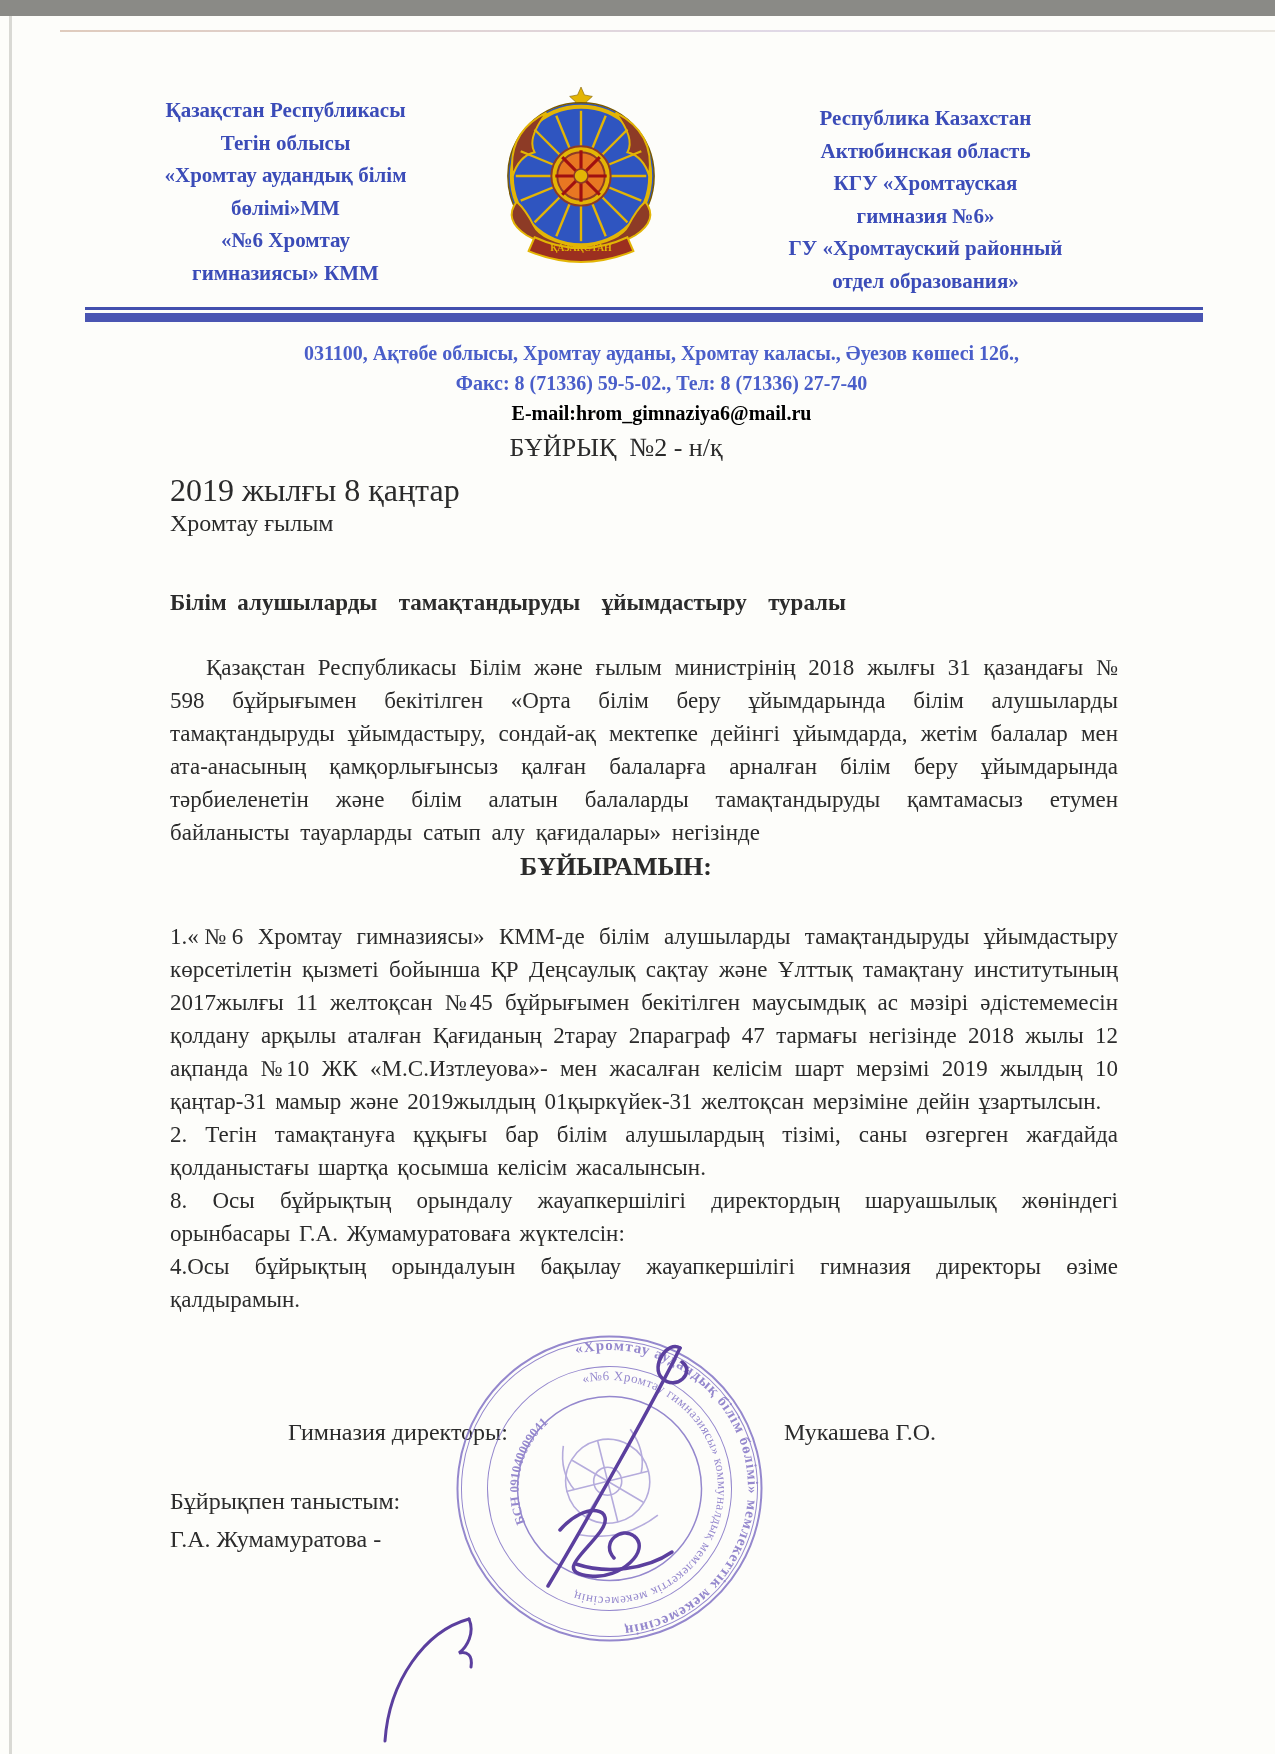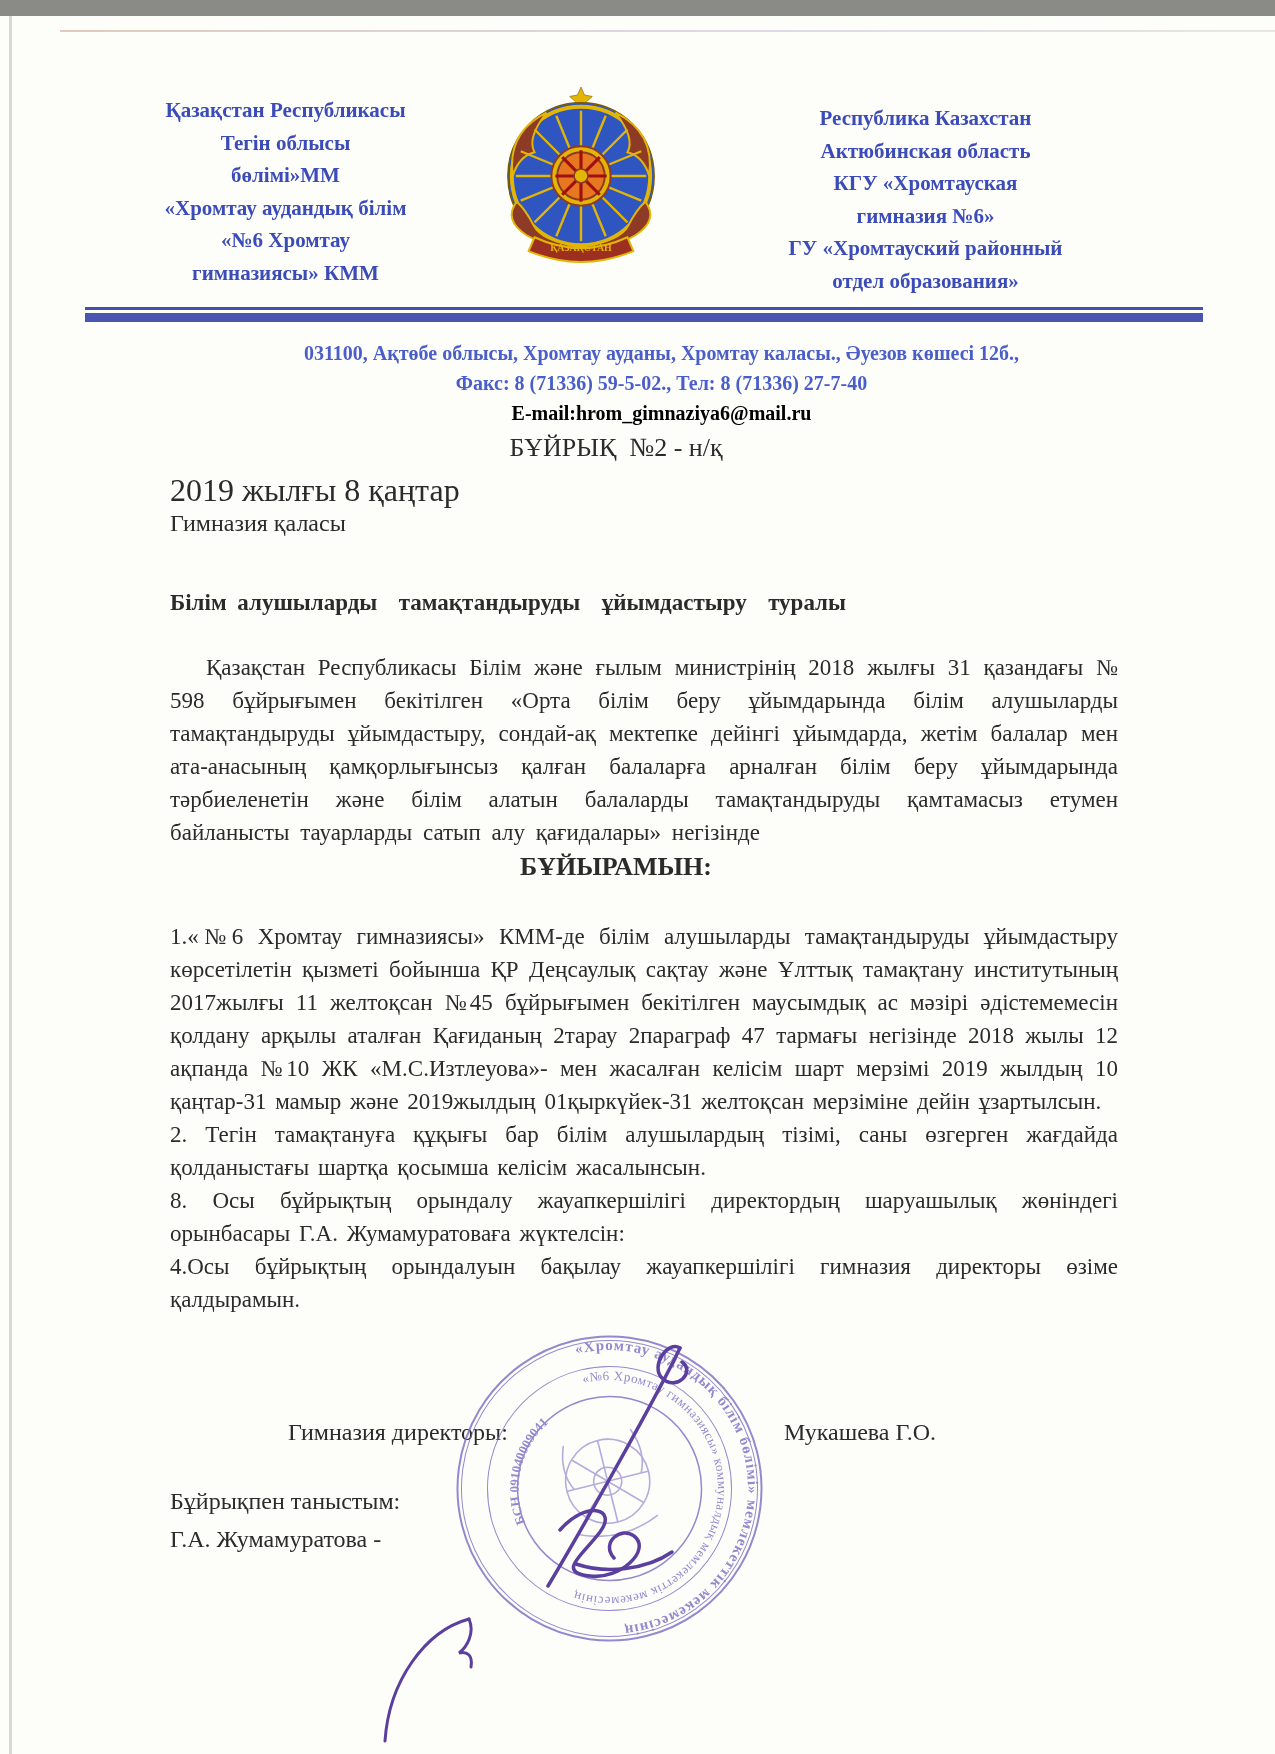--- a/index.html
+++ b/index.html
@@ -55,22 +55,22 @@
 
 <div class="page">
 
   <div class="scan-left"></div>
   <div class="scan-top"></div>
   <div class="scan-bottom"></div>
 
   <div class="org org-kk">
     <div>Қазақстан  Республикасы</div>
     <div>Тегін облысы</div>
+    <div>«Хромтау аудандық білім</div>
     <div>бөлімі»ММ</div>
-    <div>«Хромтау аудандық білім</div>
     <div>«№6 Хромтау</div>
     <div>гимназиясы» КММ</div>
   </div>
 
   <div class="emblem">
     <svg viewBox="0 0 170 180" width="168" height="180">
 
       <path d="M85 2 l3.5 8 8 1.5 -6 5.5 1.5 8 -7-4.5 -7 4.5 1.5-8 -6-5.5 8-1.5 z" fill="#e3b505" stroke="#7a5a00" stroke-width="0.6"></path>
 
       <circle cx="85" cy="92" r="74" fill="#2f55c0" stroke="#7a5a00" stroke-width="1.5"></circle>
@@ -132,21 +132,21 @@
 
   <div class="contact">
     <div>031100, Ақтөбе облысы, Хромтау ауданы, Хромтау каласы., Әуезов көшесі 12б.,</div>
     <div>Факс: 8 (71336) 59-5-02., Тел: 8 (71336) 27-7-40</div>
     <div class="email">E-mail:hrom_gimnaziya6@mail.ru</div>
   </div>
 
   <div class="main">
     <div class="order-title keep-sp">БҰЙРЫҚ  №2 - н/қ</div>
     <div class="order-date">2019 жылғы 8 қаңтар</div>
-    <div class="order-city">Гимназия қаласы</div>
+    <div class="order-city">Хромтау ғылым</div>
 
     <div class="order-subject keep-sp">Білім алушыларды  тамақтандыруды  ұйымдастыру  туралы</div>
 
     <div class="preamble">Қазақстан Республикасы  Білім және ғылым министрінің 2018 жылғы 31 қазандағы № 598 бұйрығымен бекітілген «Орта білім беру ұйымдарында білім алушыларды тамақтандыруды ұйымдастыру, сондай-ақ мектепке дейінгі ұйымдарда, жетім балалар мен ата-анасының қамқорлығынсыз қалған балаларға арналған білім беру ұйымдарында тәрбиеленетін және білім алатын балаларды тамақтандыруды қамтамасыз етумен байланысты тауарларды сатып алу қағидалары» негізінде</div>
 
     <div class="decree">БҰЙЫРАМЫН:</div>
 
     <div class="item item1">1.«№6 Хромтау гимназиясы» КММ-де білім алушыларды тамақтандыруды ұйымдастыру көрсетілетін қызметі бойынша ҚР Деңсаулық сақтау және Ұлттық тамақтану институтының 2017жылғы 11 желтоқсан №45 бұйрығымен бекітілген маусымдық ас мәзірі әдістемемесін қолдану арқылы аталған Қағиданың 2тарау 2параграф 47 тармағы негізінде 2018 жылы 12 ақпанда №10 ЖК «М.С.Изтлеуова»- мен жасалған келісім шарт мерзімі 2019 жылдың 10 қаңтар-31 мамыр және 2019жылдың 01қыркүйек-31 желтоқсан мерзіміне дейін ұзартылсын.</div>
     <div class="item">2. Тегін тамақтануға құқығы бар білім алушылардың тізімі, саны өзгерген жағдайда қолданыстағы шартқа қосымша келісім жасалынсын.</div>
     <div class="item">8. Осы бұйрықтың орындалу жауапкершілігі директордың шаруашылық жөніндегі орынбасары Г.А. Жумамуратоваға жүктелсін:</div>

